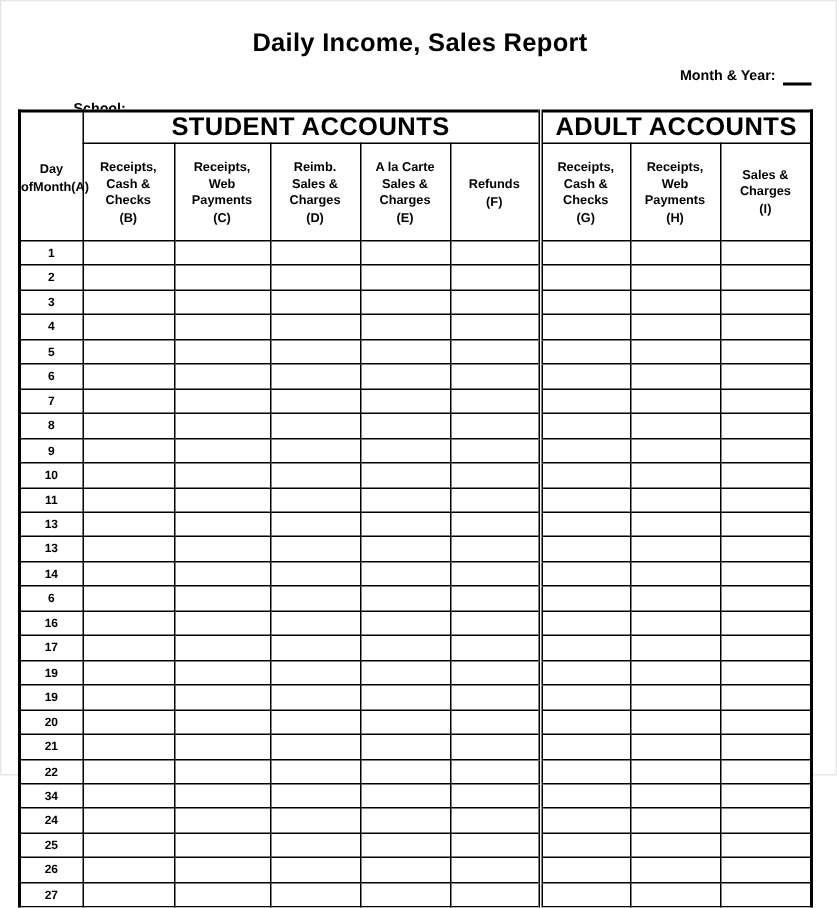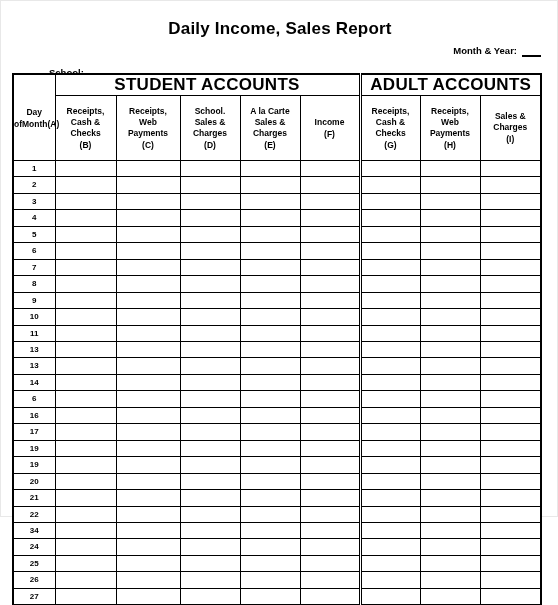--- a/index.html
+++ b/index.html
@@ -184,33 +184,33 @@
               <span class="lines">Checks</span>
               <span class="code">(B)</span>
             </th>
             <th class="colhead">
               <span class="lines">Receipts,</span>
               <span class="lines">Web</span>
               <span class="lines">Payments</span>
               <span class="code">(C)</span>
             </th>
             <th class="colhead">
-              <span class="lines">School.</span>
+              <span class="lines">Reimb.</span>
               <span class="lines">Sales &amp;</span>
               <span class="lines">Charges</span>
               <span class="code">(D)</span>
             </th>
             <th class="colhead">
               <span class="lines">A la Carte</span>
               <span class="lines">Sales &amp;</span>
               <span class="lines">Charges</span>
               <span class="code">(E)</span>
             </th>
             <th class="colhead">
-              <span class="lines">Income</span>
+              <span class="lines">Refunds</span>
               <span class="code">(F)</span>
             </th>
             <th class="colhead sep-left">
               <span class="lines">Receipts,</span>
               <span class="lines">Cash &amp;</span>
               <span class="lines">Checks</span>
               <span class="code">(G)</span>
             </th>
             <th class="colhead">
               <span class="lines">Receipts,</span>

